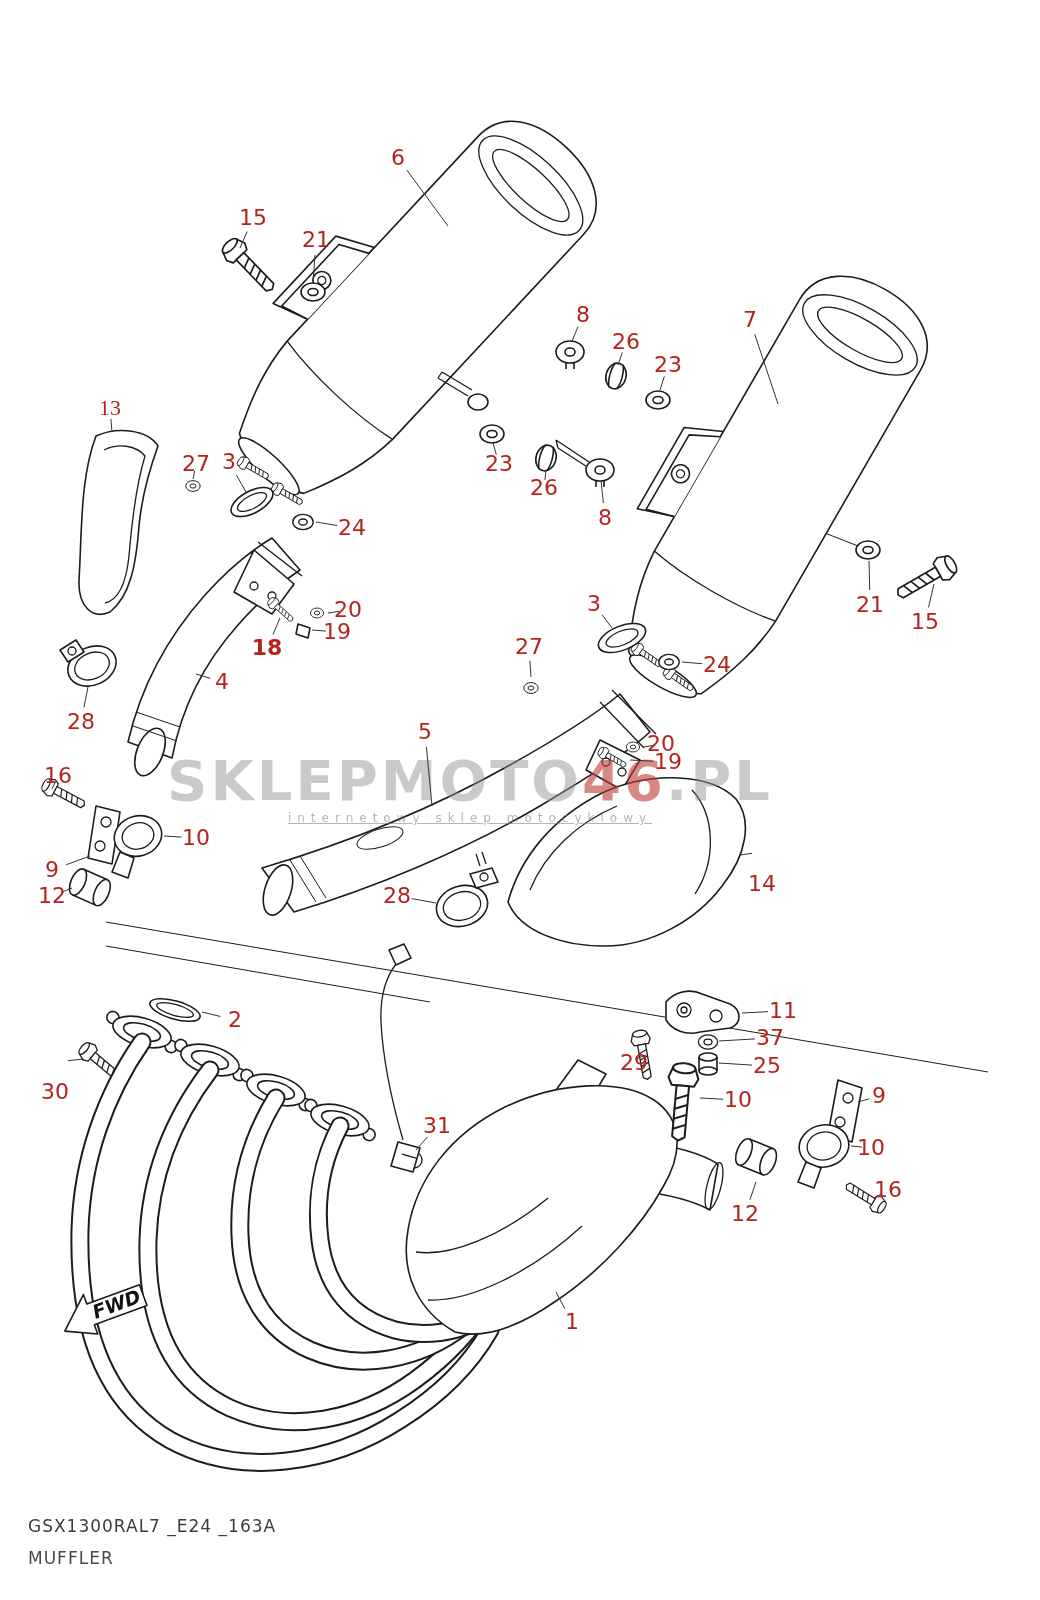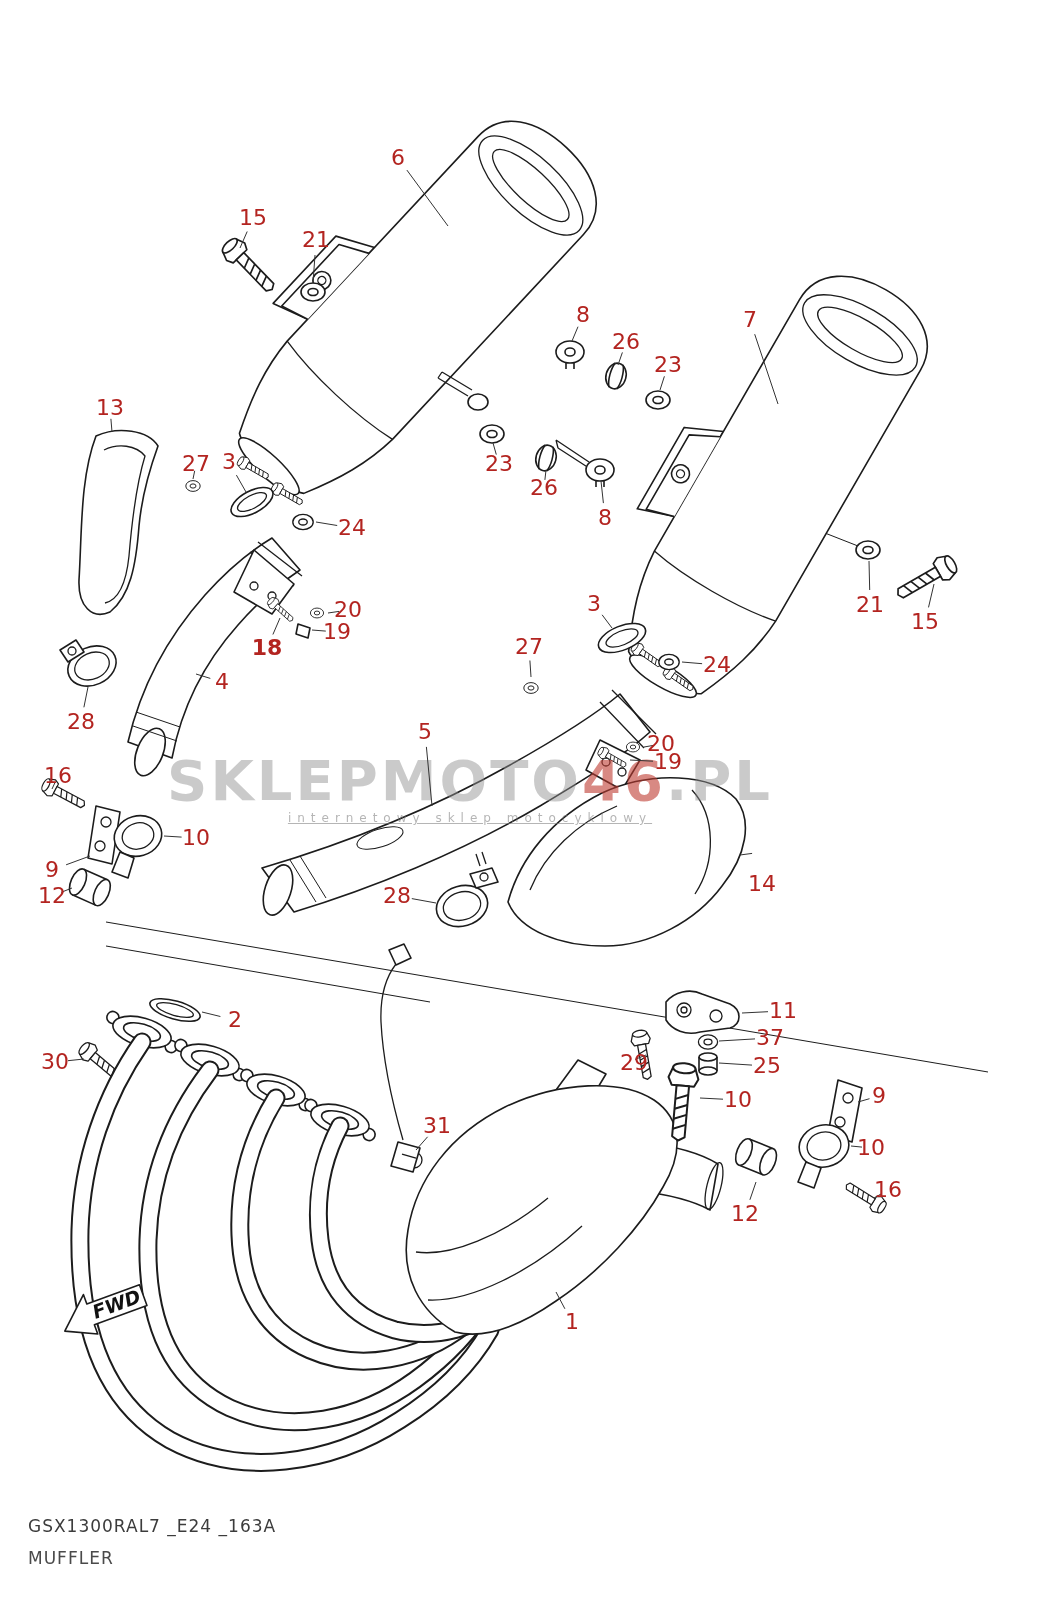--- a/index.html
+++ b/index.html
@@ -334,21 +334,21 @@
     </svg>
 
   <div class="label-layer" id="label-layer">
       <div class="part-label" style="left: 253px; top: 218px;">15</div>
       <div class="part-label" style="left: 316px; top: 240px;">21</div>
       <div class="part-label" style="left: 398px; top: 158px;">6</div>
       <div class="part-label" style="left: 583px; top: 315px;">8</div>
       <div class="part-label" style="left: 626px; top: 342px;">26</div>
       <div class="part-label" style="left: 668px; top: 365px;">23</div>
       <div class="part-label" style="left: 750px; top: 320px;">7</div>
-      <div class="part-label" style="left: 110px; top: 408px;">13</div>
+      <div class="part-label" style="left: 110px; top: 408px; font-family: Liberation Serif, serif;">13</div>
       <div class="part-label" style="left: 196px; top: 464px;">27</div>
       <div class="part-label" style="left: 229px; top: 462px;">3</div>
       <div class="part-label" style="left: 499px; top: 464px;">23</div>
       <div class="part-label" style="left: 544px; top: 488px;">26</div>
       <div class="part-label" style="left: 605px; top: 518px;">8</div>
       <div class="part-label" style="left: 352px; top: 528px;">24</div>
       <div class="part-label" style="left: 870px; top: 605px;">21</div>
       <div class="part-label" style="left: 925px; top: 622px;">15</div>
       <div class="part-label" style="left: 348px; top: 610px;">20</div>
       <div class="part-label" style="left: 337px; top: 632px;">19</div>
@@ -364,21 +364,21 @@
       <div class="part-label" style="left: 668px; top: 762px;">19</div>
       <div class="part-label" style="left: 196px; top: 838px;">10</div>
       <div class="part-label" style="left: 52px; top: 870px;">9</div>
       <div class="part-label" style="left: 762px; top: 852px; margin-top: 32px;">14</div>
       <div class="part-label" style="left: 52px; top: 896px;">12</div>
       <div class="part-label" style="left: 397px; top: 896px;">28</div>
       <div class="part-label" style="left: 235px; top: 1020px;">2</div>
       <div class="part-label" style="left: 783px; top: 1011px;">11</div>
       <div class="part-label" style="left: 770px; top: 1038px;">37</div>
       <div class="part-label" style="left: 767px; top: 1066px;">25</div>
-      <div class="part-label" style="left: 55px; top: 1062px;">30</div>
+      <div class="part-label" style="left: 55px; top: 1092px;">30</div>
       <div class="part-label" style="left: 626px; top: 1063px; margin-left: 8px;">29</div>
       <div class="part-label" style="left: 738px; top: 1100px;">10</div>
       <div class="part-label" style="left: 879px; top: 1096px;">9</div>
       <div class="part-label" style="left: 437px; top: 1126px;">31</div>
       <div class="part-label" style="left: 871px; top: 1148px;">10</div>
       <div class="part-label" style="left: 888px; top: 1190px;">16</div>
       <div class="part-label" style="left: 745px; top: 1214px;">12</div>
       <div class="part-label" style="left: 572px; top: 1322px;">1</div>
     </div>
 

